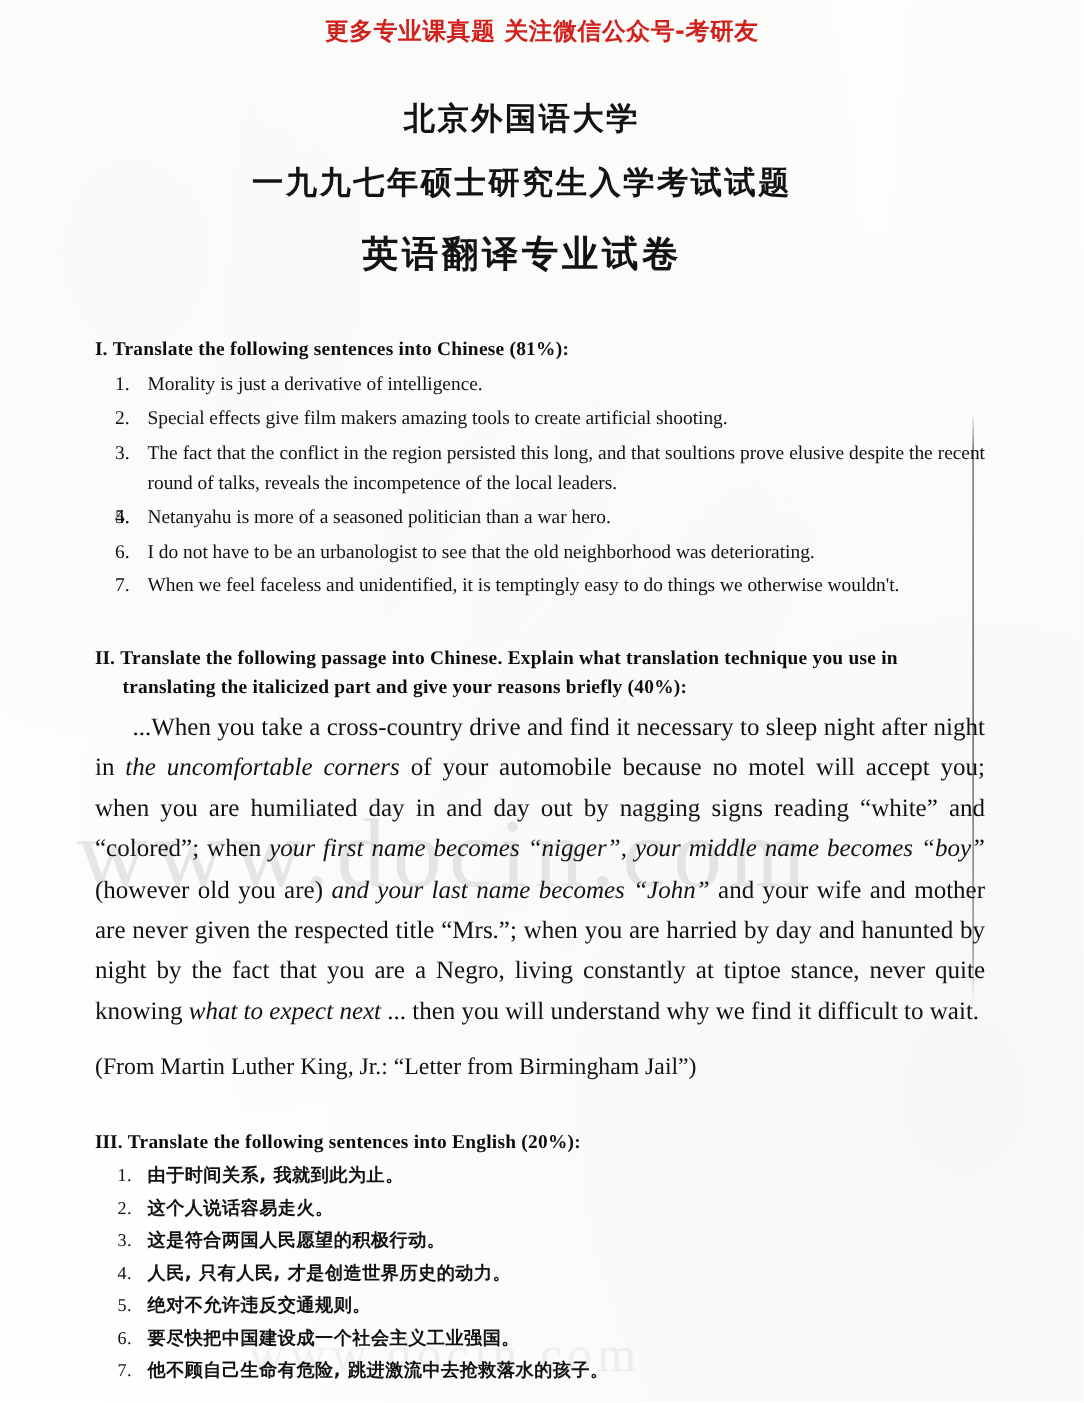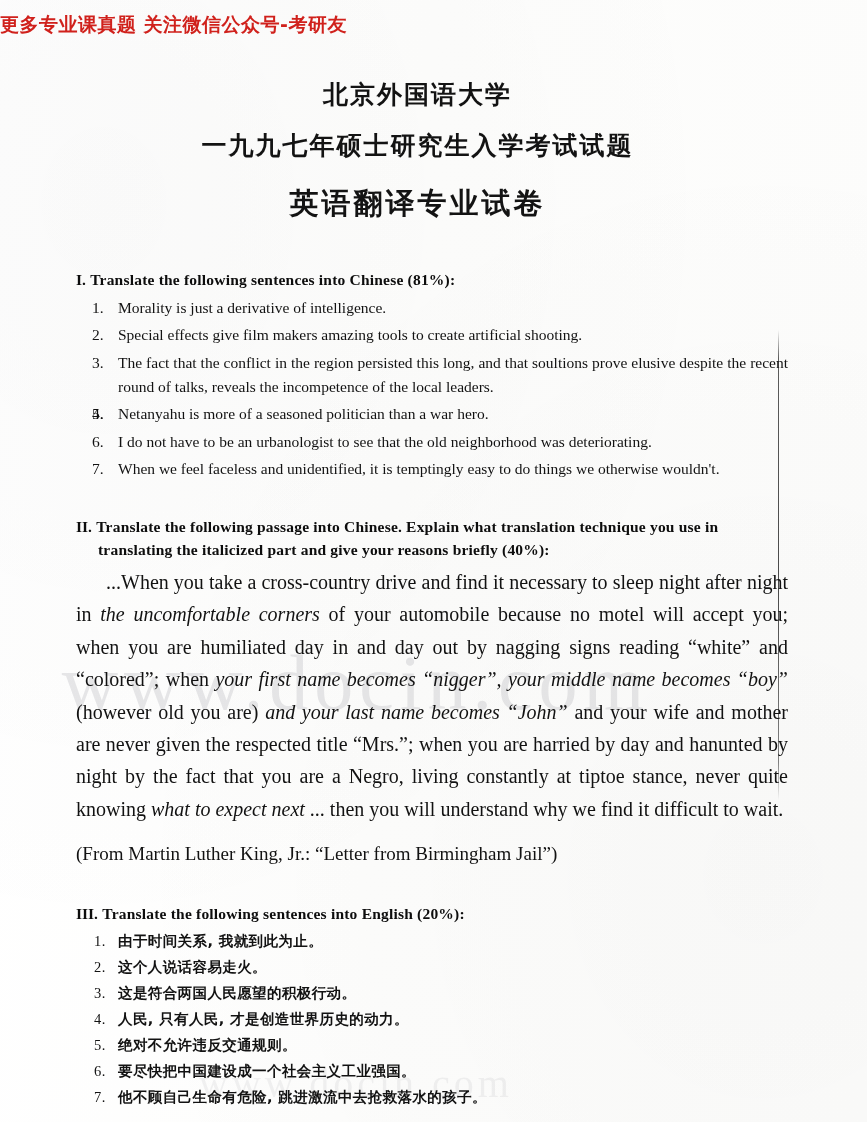--- a/index.html
+++ b/index.html
@@ -61,21 +61,21 @@
     color: rgba(130,130,138,0.10);
     letter-spacing: 4px;
   }
 
   
   .promo {
     position: absolute;
     left: 0;
     top: 12px;
     width: 867px;
-    text-align: left;
+    text-align: center;
     font-family: "DejaVu Sans", sans-serif;
     font-weight: bold;
     font-size: 19px;
     color: #d0211c;
     letter-spacing: 0.5px;
   }
 
   
   .titles {
     position: absolute;

